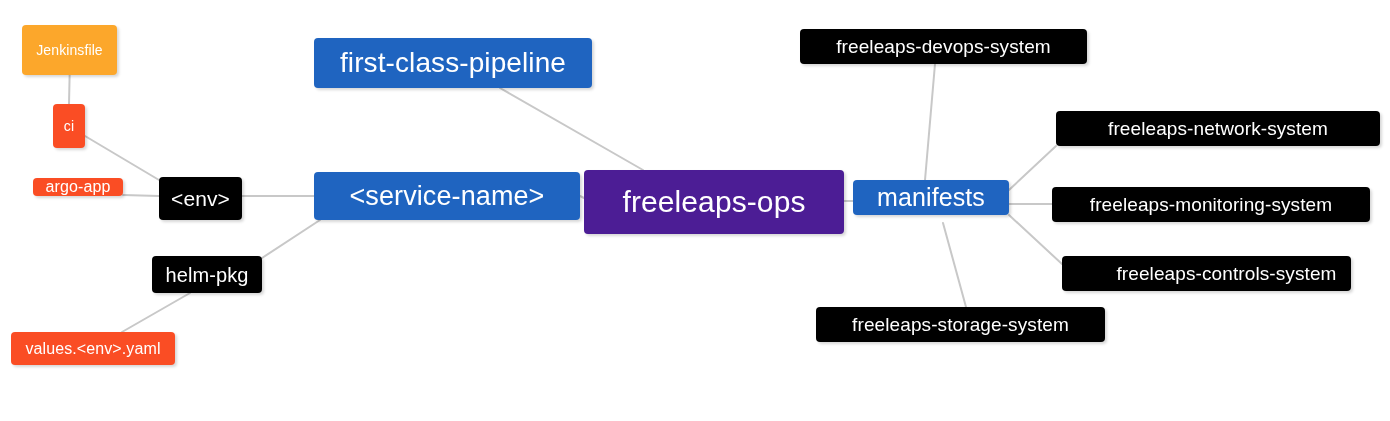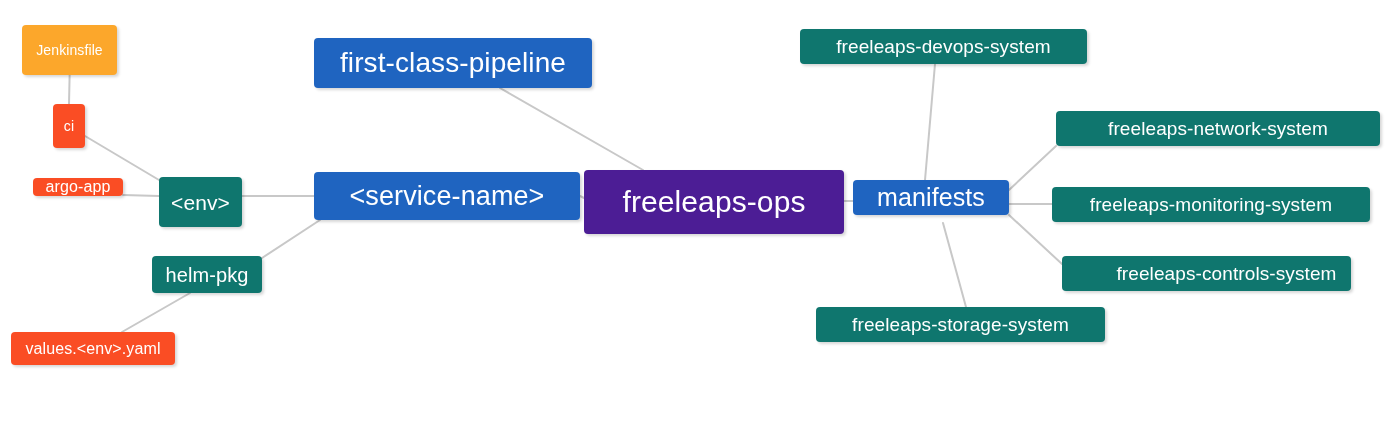--- a/index.html
+++ b/index.html
@@ -36,21 +36,21 @@
     border-radius: 4px;
     color: #ffffff;
     white-space: nowrap;
     line-height: 1;
     box-shadow: 2px 2px 3px rgba(0, 0, 0, 0.16);
     letter-spacing: 0.1px;
     user-select: none;
   }
   .n-root   { background: #4c1d95; }
   .n-blue   { background: #1f64c0; }
-  .n-green  { background: #0f766e; }
+  .n-green  { background: #000000; }
   .n-red    { background: #fa4d24; }
   .n-orange { background: #fca72b; }
 </style>
 </head>
 <body>
 
 <div id="canvas">
   <svg id="edges" xmlns="http://www.w3.org/2000/svg">
       <line x1="70" y1="58" x2="69" y2="104" stroke="#c8c8c8" stroke-width="2" stroke-linecap="round"></line>
       <line x1="85" y1="136" x2="159" y2="180" stroke="#c8c8c8" stroke-width="2" stroke-linecap="round"></line>
@@ -64,21 +64,21 @@
       <line x1="925" y1="180" x2="935" y2="64" stroke="#c8c8c8" stroke-width="2" stroke-linecap="round"></line>
       <line x1="1009" y1="190" x2="1056" y2="146" stroke="#c8c8c8" stroke-width="2" stroke-linecap="round"></line>
       <line x1="1009" y1="204" x2="1052" y2="204" stroke="#c8c8c8" stroke-width="2" stroke-linecap="round"></line>
       <line x1="1009" y1="215" x2="1062" y2="264" stroke="#c8c8c8" stroke-width="2" stroke-linecap="round"></line>
       <line x1="943" y1="223" x2="966" y2="307" stroke="#c8c8c8" stroke-width="2" stroke-linecap="round"></line>
     </svg>
   <div id="node-layer">
       <div class="node n-orange" style="left: 22px; top: 25px; width: 95px; height: 50px; font-size: 14px;">Jenkinsfile</div>
       <div class="node n-red" style="left: 53px; top: 104px; width: 32px; height: 44px; font-size: 14px;">ci</div>
       <div class="node n-red" style="left: 33px; top: 178px; width: 90px; height: 18px; font-size: 16px;">argo-app</div>
-      <div class="node n-green" style="left: 159px; top: 177px; width: 83px; height: 50px; font-size: 21px;">&lt;env&gt;</div>
+      <div class="node n-green" style="left: 159px; top: 177px; width: 83px; height: 43px; font-size: 21px;">&lt;env&gt;</div>
       <div class="node n-green" style="left: 152px; top: 256px; width: 110px; height: 37px; font-size: 20px;">helm-pkg</div>
       <div class="node n-red" style="left: 11px; top: 332px; width: 164px; height: 33px; font-size: 16px;">values.&lt;env&gt;.yaml</div>
       <div class="node n-blue" style="left: 314px; top: 38px; width: 278px; height: 50px; font-size: 28px;">first-class-pipeline</div>
       <div class="node n-blue" style="left: 314px; top: 172px; width: 266px; height: 48px; font-size: 27px;">&lt;service-name&gt;</div>
       <div class="node n-root" style="left: 584px; top: 170px; width: 260px; height: 64px; font-size: 30px;">freeleaps-ops</div>
       <div class="node n-blue" style="left: 853px; top: 180px; width: 156px; height: 35px; font-size: 25px;">manifests</div>
       <div class="node n-green" style="left: 800px; top: 29px; width: 287px; height: 35px; font-size: 19px;">freeleaps-devops-system</div>
       <div class="node n-green" style="left: 1056px; top: 111px; width: 324px; height: 35px; font-size: 19px;">freeleaps-network-system</div>
       <div class="node n-green" style="left: 1052px; top: 187px; width: 318px; height: 35px; font-size: 19px;">freeleaps-monitoring-system</div>
       <div class="node n-green" style="left: 1062px; top: 256px; width: 289px; height: 35px; font-size: 19px; padding-left: 40px;">freeleaps-controls-system</div>

